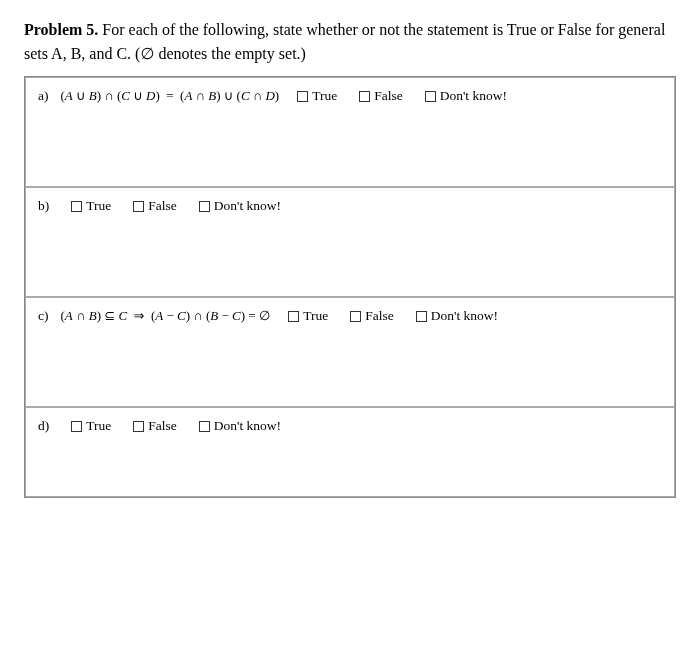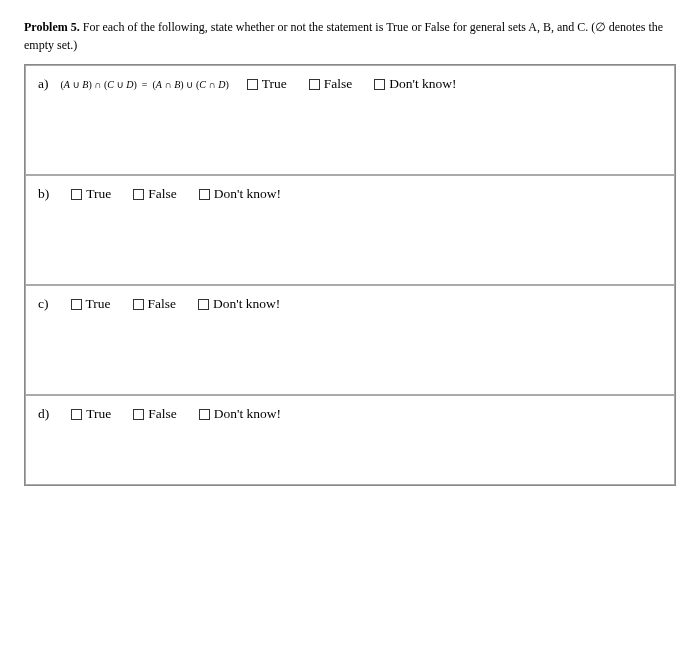--- a/index.html
+++ b/index.html
@@ -12,21 +12,21 @@
       background: #ffffff;
       font-family: 'Times New Roman', Times, serif;
       font-size: 14px;
       color: #000000;
       width: 700px;
       min-height: 671px;
       padding: 18px 24px;
     }
 
     .problem-header {
-      font-size: 12px;
+      font-size: 16px;
       line-height: 1.5;
       margin-bottom: 10px;
     }
 
     .problem-header strong {
       font-weight: bold;
     }
 
     .part {
       border: 1px solid #aaa;
@@ -43,21 +43,21 @@
       gap: 8px;
     }
 
     .part-label {
       font-size: 13.5px;
       white-space: nowrap;
       margin-right: 4px;
     }
 
     .math-expr {
-      font-size: 10px;
+      font-size: 13px;
       white-space: nowrap;
     }
 
     .options {
       display: flex;
       align-items: center;
       gap: 22px;
       margin-left: 10px;
       flex-shrink: 0;
     }
@@ -136,20 +136,21 @@
             <span class="checkbox"></span>
             <span>Don't know!</span>
           </div>
         </div>
       </div>
     </div>
 
     <div class="part">
       <div class="part-row">
         <span class="part-label">c)</span>
+        <span class="math-expr">(<i>A</i> ∩ <i>B</i>) ⊆ <i>C</i> &nbsp;⇒&nbsp; (<i>A</i> − <i>C</i>) ∩ (<i>B</i> − <i>C</i>) = ∅</span>
         <div class="options">
           <div class="option-item">
             <span class="checkbox"></span>
             <span>True</span>
           </div>
           <div class="option-item">
             <span class="checkbox"></span>
             <span>False</span>
           </div>
           <div class="option-item">

